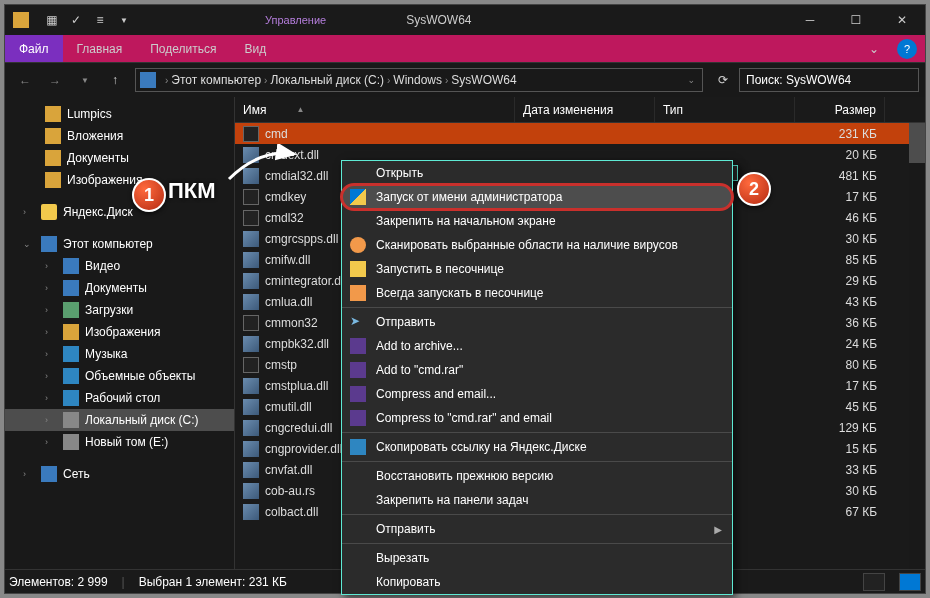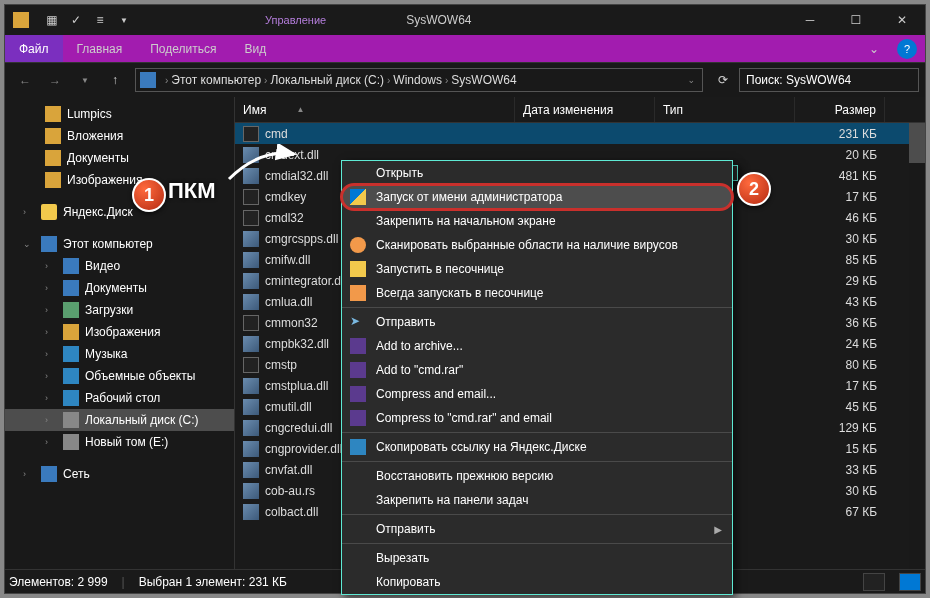--- a/index.html
+++ b/index.html
@@ -6,21 +6,21 @@
 body{background:#888;width:930px;height:598px;overflow:hidden;position:relative}
 .window{position:absolute;top:4px;left:4px;right:4px;bottom:4px;background:#1a1a1a;border:1px solid #444;display:flex;flex-direction:column}
 .titlebar{height:30px;display:flex;align-items:center;background:#1a1a1a}
 .titlebar .app-icon{width:16px;height:16px;margin:0 8px;background:#d9a43b}
 .titlebar .qat{display:flex;gap:2px;margin-left:4px}
 .titlebar .qat .q{width:22px;height:22px;display:flex;align-items:center;justify-content:center;color:#ccc}
 .titlebar .mgmt{flex:0 0 auto;margin-left:130px;color:#b57edc;font-size:11px}
 .titlebar .title{flex:1;text-align:left;margin-left:80px;color:#ccc;font-size:12px}
 .winbtns{display:flex}
 .winbtn{width:46px;height:30px;display:flex;align-items:center;justify-content:center;color:#ccc}
-.ribbon{height:28px;display:flex;align-items:stretch;background:#a21caf;border-bottom:1px solid #333}
+.ribbon{height:28px;display:flex;align-items:stretch;background:#be185d;border-bottom:1px solid #333}
 .ribbon .tab{padding:0 14px;display:flex;align-items:center;color:#ccc;font-size:12px}
 .ribbon .tab.file{background:#7b2fbf;color:#fff}
 .ribbon .tab.ctx{color:#b57edc}
 .ribbon .spacer{flex:1}
 .ribbon .chev{width:30px;display:flex;align-items:center;justify-content:center;color:#ccc}
 .ribbon .help{width:20px;height:20px;border-radius:50%;background:#0078d4;display:flex;align-items:center;justify-content:center;margin:4px 8px;font-size:11px}
 .nav{height:34px;display:flex;align-items:center;background:#191919;padding:0 6px;gap:2px}
 .navbtn{width:28px;height:28px;display:flex;align-items:center;justify-content:center;color:#888}
 .navbtn.en{color:#ccc}
 .crumbs{flex:1;height:24px;border:1px solid #555;background:#191919;display:flex;align-items:center;padding:0 4px;margin:0 4px}
@@ -52,21 +52,21 @@
 .list{flex:1;display:flex;flex-direction:column;background:#1a1a1a;position:relative}
 .lhdr{height:26px;display:flex;align-items:center;border-bottom:1px solid #333;color:#bbb;font-size:12px}
 .lhdr .col{padding:0 8px;border-right:1px solid #2a2a2a;height:100%;display:flex;align-items:center}
 .lhdr .col.sort::after{content:"▲";font-size:8px;margin-left:30px;color:#888}
 .c-name{width:280px}
 .c-date{width:140px}
 .c-type{width:140px}
 .c-size{width:90px;justify-content:flex-end}
 .rows{flex:1;overflow:hidden}
 .row{height:21px;display:flex;align-items:center;padding-left:8px}
-.row.sel{background:#0c4a6e}
+.row.sel{background:#c2410c}
 .row .ficon{width:16px;height:16px;margin-right:6px;flex-shrink:0;background:#555}
 .row .ficon.exe{background:#222;border:1px solid #666}
 .row .ficon.dll{background:linear-gradient(135deg,#6a8caf,#3d5a7a)}
 .row .fname{width:250px;color:#ddd}
 .row .fdate{width:140px}
 .row .ftype{width:140px}
 .row .fsize{width:90px;text-align:right;color:#ddd;padding-right:8px}
 .status{height:24px;background:#1a1a1a;border-top:1px solid #333;display:flex;align-items:center;padding:0 4px;gap:14px;color:#ccc;font-size:11px}
 .status .pad{flex:1}
 .status .vbtn{width:22px;height:18px;border:1px solid #444;background:#222}

